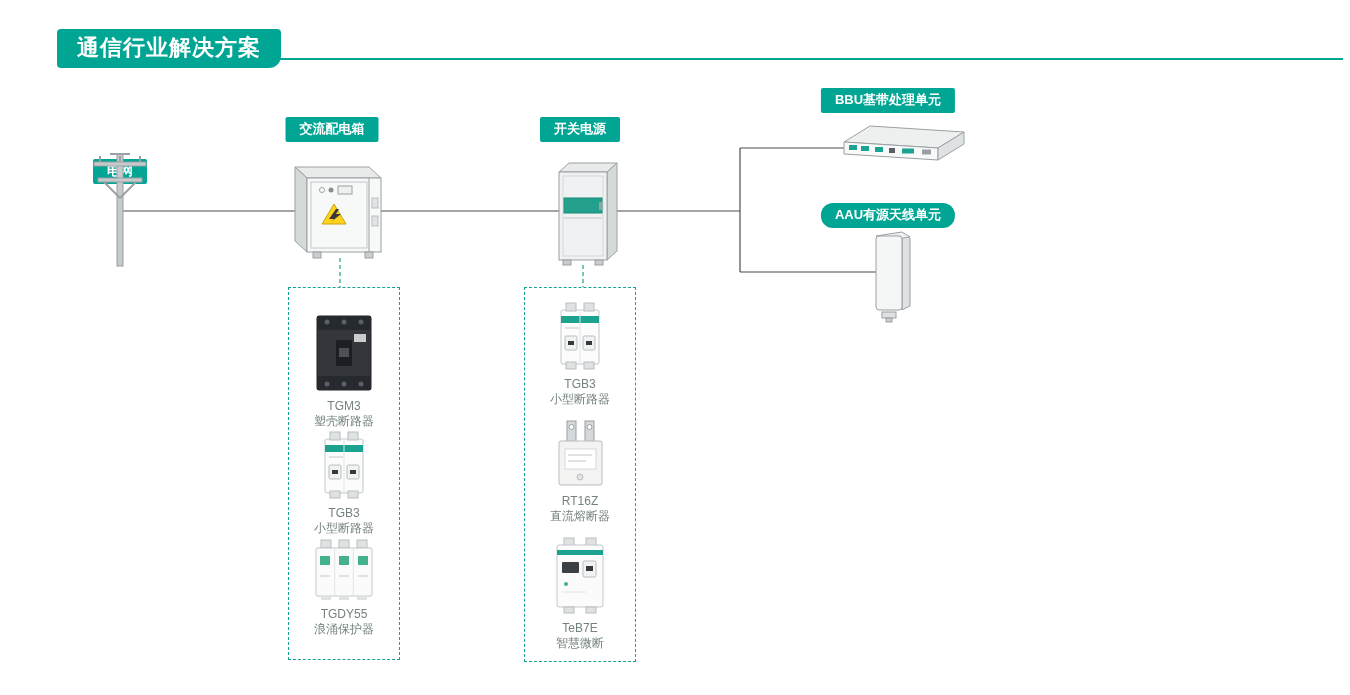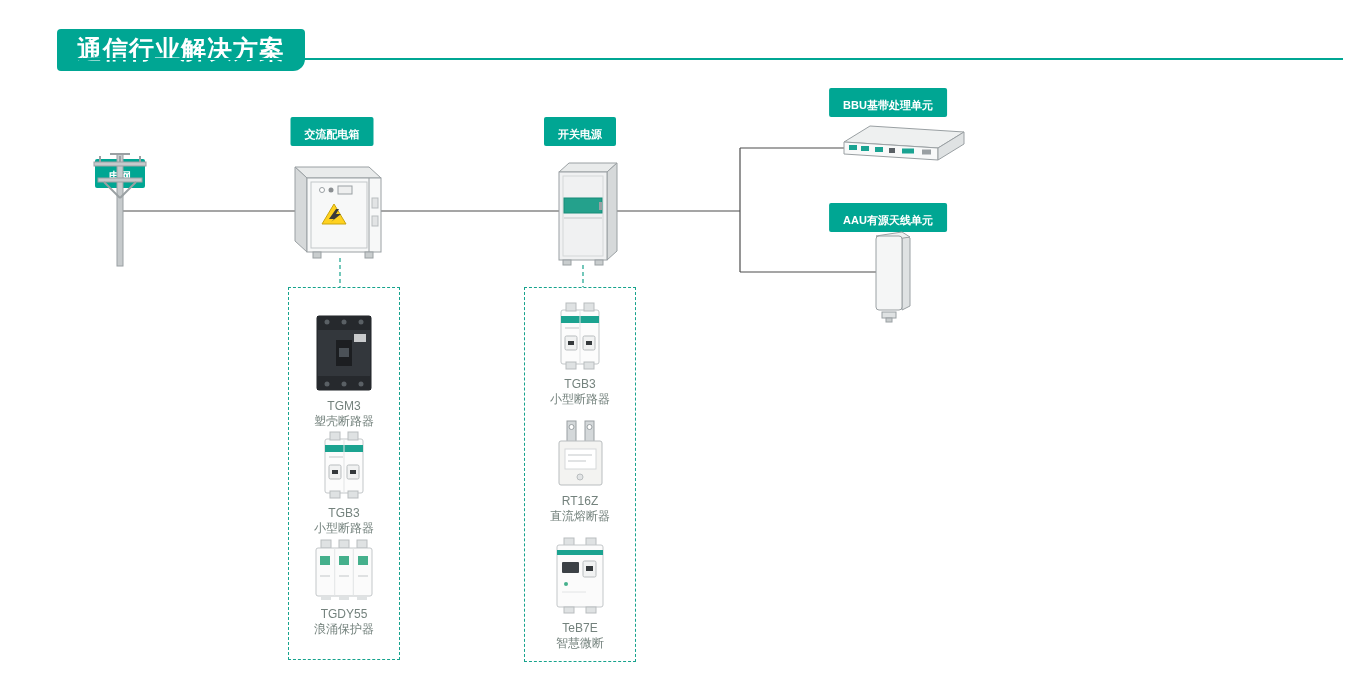--- a/index.html
+++ b/index.html
@@ -22,42 +22,42 @@
   }
   .connectors{
     position:absolute;
     left:0; top:0;
   }
   .title-banner{
     position:absolute;
     left:57px; top:29px;
     background:var(--accent);
     color:#ffffff;
-    font-size:25px;
+    font-size:22px;
     font-weight:bold;
     padding:4px 20px 5px 20px;
     border-radius:4px 4px 12px 4px;
     letter-spacing:1px;
     white-space:nowrap;
   }
   .title-rule{
     position:absolute;
     left:57px; top:58px;
     width:1286px;
     height:1.5px;
     background:var(--accent);
   }
   .node-label{
     position:absolute;
     transform:translateX(-50%);
     background:var(--accent);
     color:#ffffff;
-    font-size:11px;
+    font-size:13px;
     font-weight:bold;
-    padding:10px 14px 4px 14px;
+    padding:3px 14px 4px 14px;
     text-align:center;
     white-space:nowrap;
     border-radius:2px;
   }
   .node-art{
     position:absolute;
   }
   .group-box{
     position:absolute;
     border:1px dashed var(--dash);
@@ -106,21 +106,21 @@
     </g>
   </svg>
 
   <div class="title-banner">通信行业解决方案</div>
   <div class="title-rule"></div>
 
   <div class="node-label" style="left:120px; top:117px;margin-top:42px;">电网</div>
   <div class="node-label" style="left:332px; top:117px;font-family:Liberation Serif, serif;">交流配电箱</div>
   <div class="node-label" style="left:580px; top:117px;text-align:right;">开关电源</div>
   <div class="node-label" style="left:888px; top:88px;">BBU基带处理单元</div>
-  <div class="node-label" style="left:888px; top:203px;">AAU有源天线单元</div>
+  <div class="node-label" style="left:888px; top:203px;border-radius:12px;">AAU有源天线单元</div>
 
   <svg class="node-art" style="left:88px; top:142px;" width="64" height="125">
     <rect x="29" y="12" width="6" height="112" fill="#c6cacc" stroke="#9aa0a3"></rect>
     <line x1="22" y1="12" x2="42" y2="12" stroke="#9aa0a3" stroke-width="2"></line>
     <rect x="6" y="20" width="52" height="4" fill="#c6cacc" stroke="#9aa0a3"></rect>
     <line x1="12" y1="20" x2="12" y2="14" stroke="#9aa0a3" stroke-width="2"></line>
     <line x1="32" y1="20" x2="32" y2="14" stroke="#9aa0a3" stroke-width="2"></line>
     <line x1="52" y1="20" x2="52" y2="14" stroke="#9aa0a3" stroke-width="2"></line>
     <rect x="10" y="36" width="44" height="4" fill="#c6cacc" stroke="#9aa0a3"></rect>
     <line x1="32" y1="56" x2="16" y2="40" stroke="#9aa0a3" stroke-width="2"></line>

